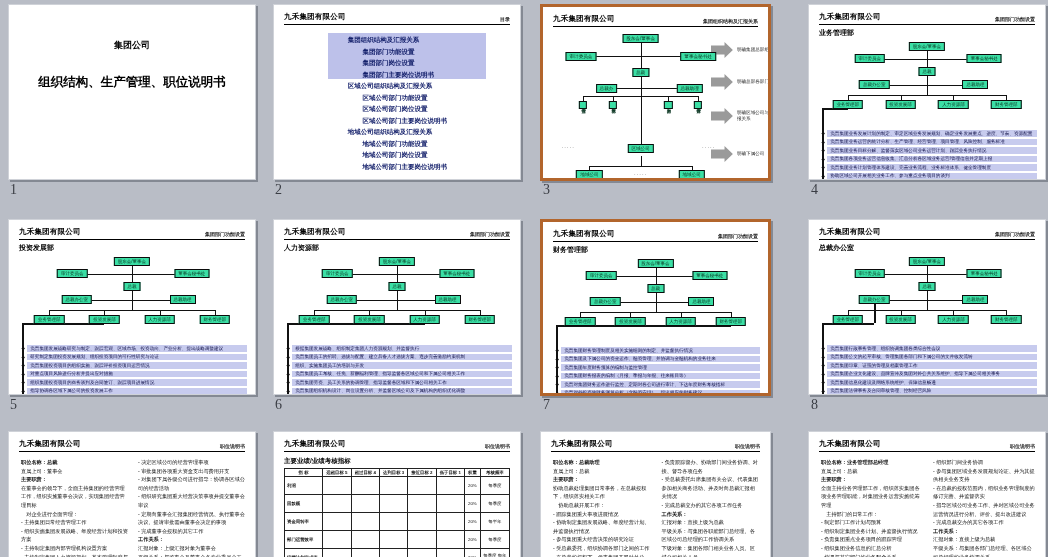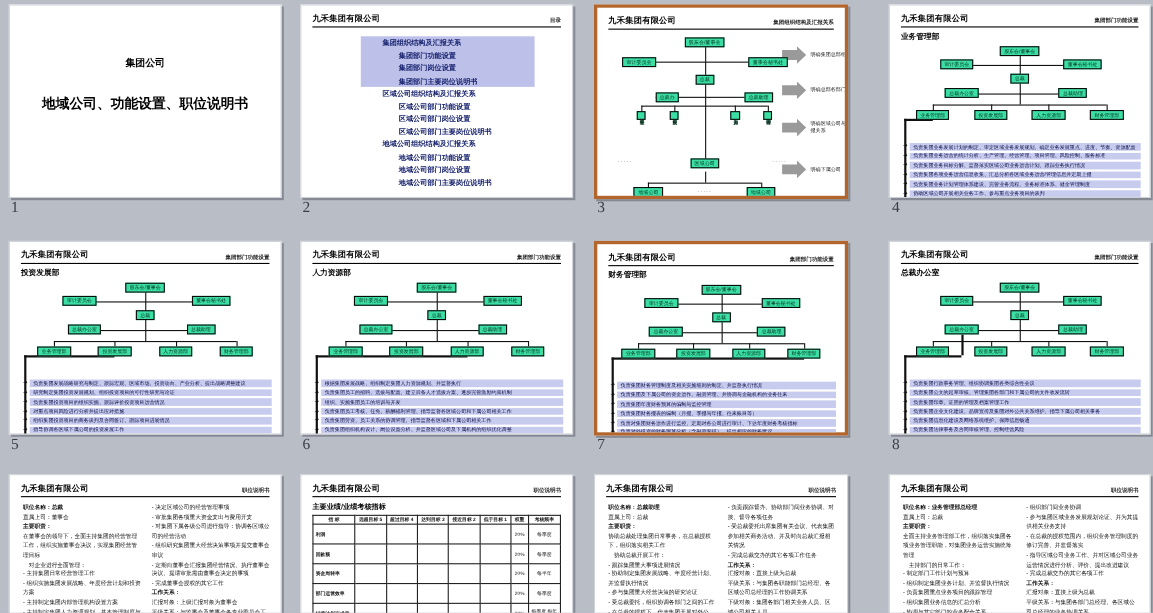--- a/index.html
+++ b/index.html
@@ -23,21 +23,21 @@
   
   .sl-head{
     display:flex;justify-content:space-between;align-items:flex-end;
     margin:7px 10px 0 10px;border-bottom:1.5px solid #000;padding-bottom:2px;
   }
   .sl-company{font-weight:bold;font-size:7.5px;color:#000;letter-spacing:.2px;}
   .sl-corner{font-weight:bold;font-size:5px;color:#222;}
   .sl-sub{font-weight:bold;font-size:7px;color:#000;margin:3px 10px 0 10px;}
   
   .title-slide{ text-align:center;}
-  .t1{font-weight:bold;font-size:9px;color:#000;margin-top:46px;}
+  .t1{font-weight:bold;font-size:9px;color:#000;margin-top:34px;}
   .t2{font-weight:bold;font-size:12.5px;color:#000;margin-top:22px;}
   
   .toc{position:relative;margin-top:9px;}
   .toc-hl{position:absolute;left:22%;top:-1px;width:64%;height:46px;background:#bdc1ea;}
   .toc-line{position:relative;font-size:6.5px;line-height:11.5px;color:#14206b;font-weight:bold;padding-left:30%;white-space:nowrap;}
   .toc-line.ind{padding-left:36%;font-weight:600;}
   
   .org{position:relative;height:86px;margin:4px 8px 0 8px;}
   .obox{
     position:absolute;transform:translateX(-50%);
@@ -102,21 +102,21 @@
   .kpi tbody td{height:15px;}
   .kpi th:nth-child(1){width:17%;}
   .kpi th:nth-child(7){width:7%;}
   .kpi th:nth-child(8){width:13%;}
 </style>
 </head>
 <body>
 
 <div class="slide title-slide" style="left:8px;top:4px;width:248px;height:176px;">
   <div class="t1">集团公司</div>
-  <div class="t2">地域公司、功能设置、职位说明书</div>
+  <div class="t2">组织结构、生产管理、职位说明书</div>
 </div>
 <div class="pagenum" style="left:10px;top:182px;">1</div>
 
 <div class="slide" style="left:273px;top:4px;width:248px;height:176px;">
   <div class="sl-head">
     <span class="sl-company">九禾集团有限公司</span>
     <span class="sl-corner">目录</span>
   </div>
   <div class="toc">
     <div class="toc-hl"></div>

